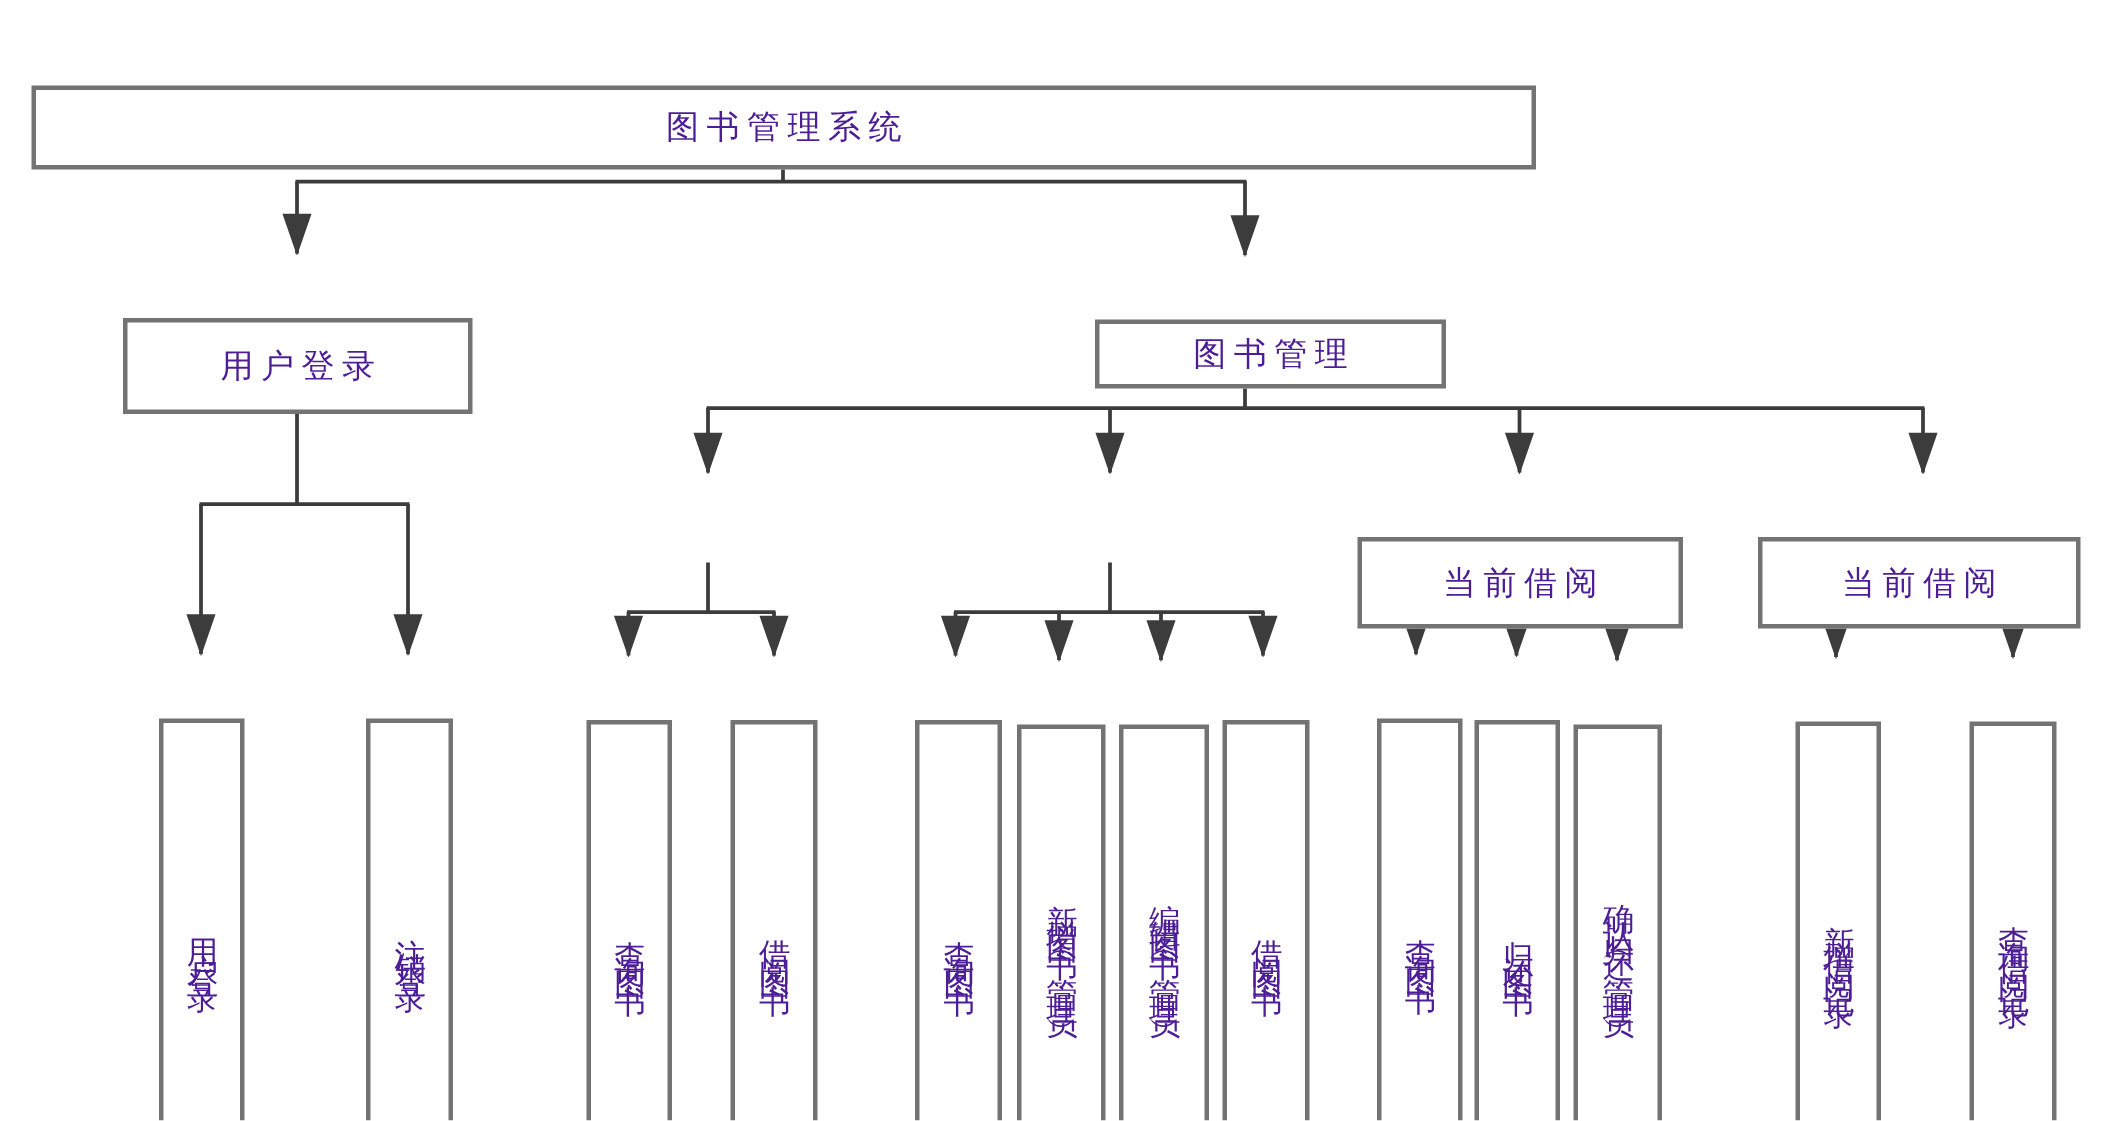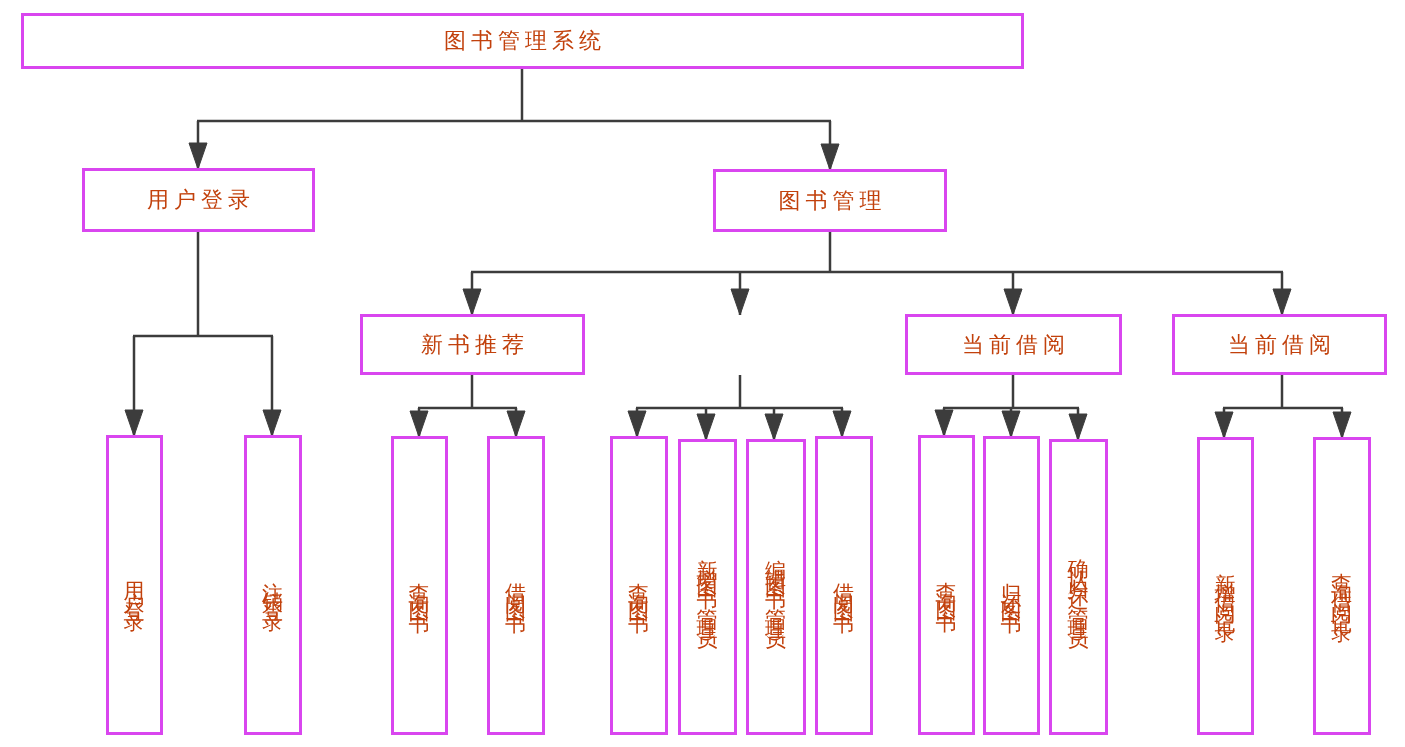--- a/index.html
+++ b/index.html
@@ -14,26 +14,27 @@
   .connector-layer {
     position: absolute;
     left: 0; top: 0;
     width: 1405px; height: 747px;
     z-index: 1;
   }
   .node {
     position: absolute;
     box-sizing: border-box;
     background: #ffffff;
-    border: 3px solid #d946ef;
-    color: #c2410c;
+    border: 3px solid #737373;
+    color: #4c1d95;
     display: flex;
     align-items: center;
     justify-content: center;
     z-index: 2;
+    margin-top: 44px;
   }
   .h {
     font-size: 22px;
     letter-spacing: 5px;
     text-indent: 5px;
     white-space: nowrap;
   }
   .v {
     writing-mode: vertical-rl;
     font-size: 21px;
@@ -114,23 +115,22 @@
       <line x1="1282" y1="375" x2="1282" y2="408"></line>
       <line x1="1223" y1="408" x2="1343" y2="408"></line>
       <line x1="1224" y1="408" x2="1224" y2="438" marker-end="url(#ah)"></line>
       <line x1="1342" y1="408" x2="1342" y2="438" marker-end="url(#ah)"></line>
     </g>
   </svg>
 
   <div class="node h" style="left:21px; top:13px; width:1003px; height:56px;">图书管理系统</div>
 
   <div class="node h" style="left:82px; top:168px; width:233px; height:64px;">用户登录</div>
-  <div class="node h" style="left:713px; top:169px; width:234px; height:63px;">图书管理</div>
+  <div class="node h" style="left:730px; top:169px; width:234px; height:46px;">图书管理</div>
 
-  <div class="node h" style="left:360px; top:314px; width:225px; height:61px;">新书推荐</div>
   <div class="node h" style="left:905px; top:314px; width:217px; height:61px;">当前借阅</div>
   <div class="node h" style="left:1172px; top:314px; width:215px; height:61px;">当前借阅</div>
 
   <div class="node v" style="left:106px; top:435px; width:57px; height:300px;">用户登录</div>
   <div class="node v" style="left:244px; top:435px; width:58px; height:300px;">注销登录</div>
 
   <div class="node v" style="left:391px; top:436px; width:57px; height:299px;">查询图书</div>
   <div class="node v" style="left:487px; top:436px; width:58px; height:299px;">借阅图书</div>
 
   <div class="node v" style="left:610px; top:436px; width:58px; height:299px;">查询图书</div>

